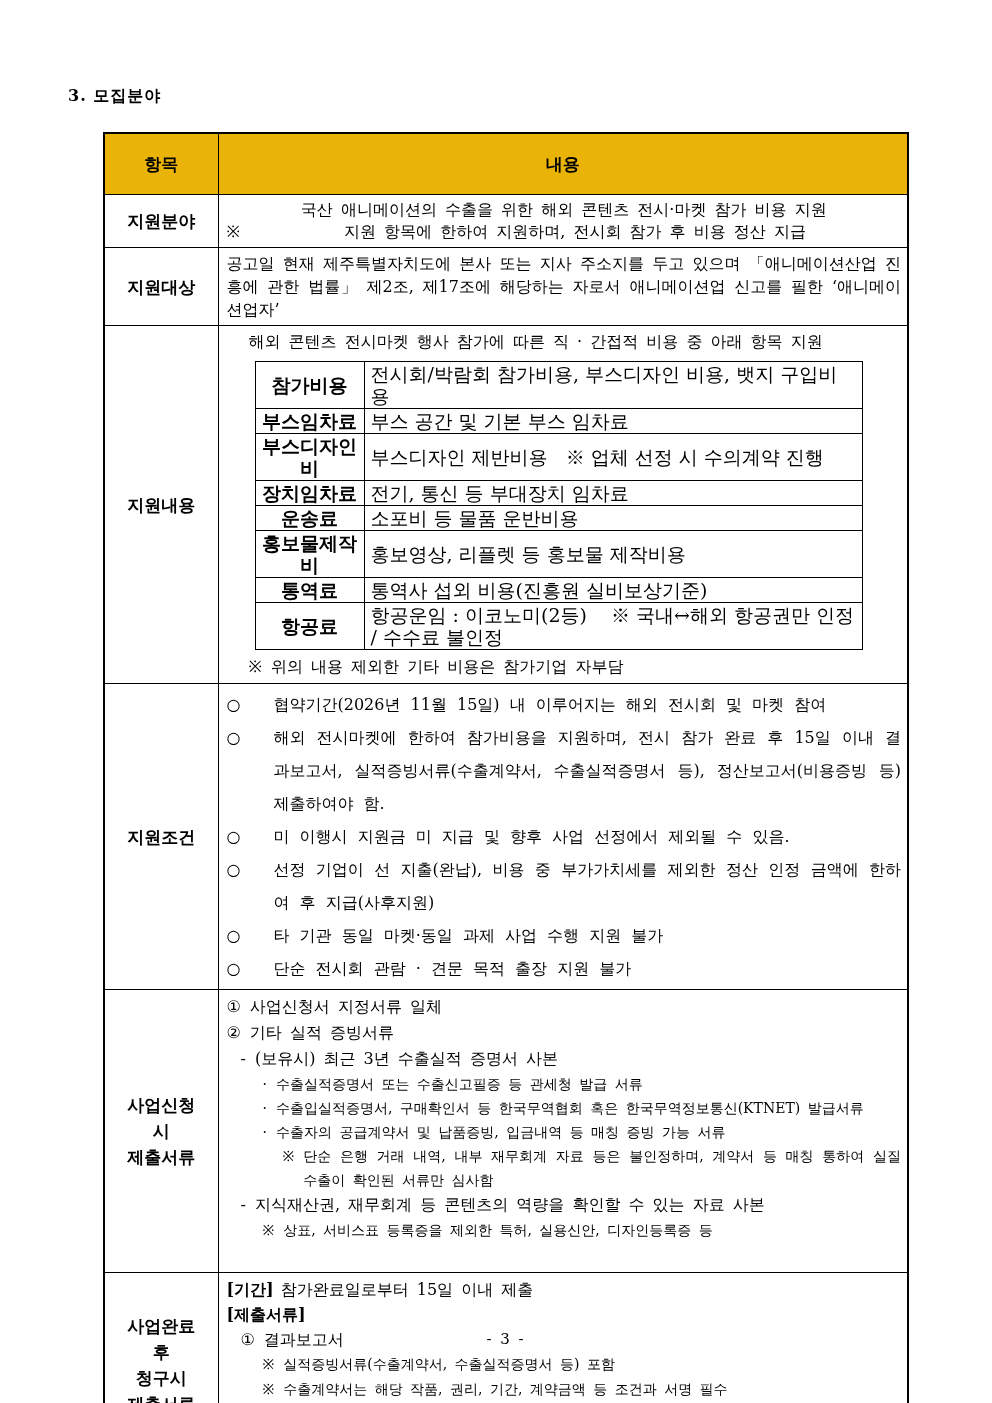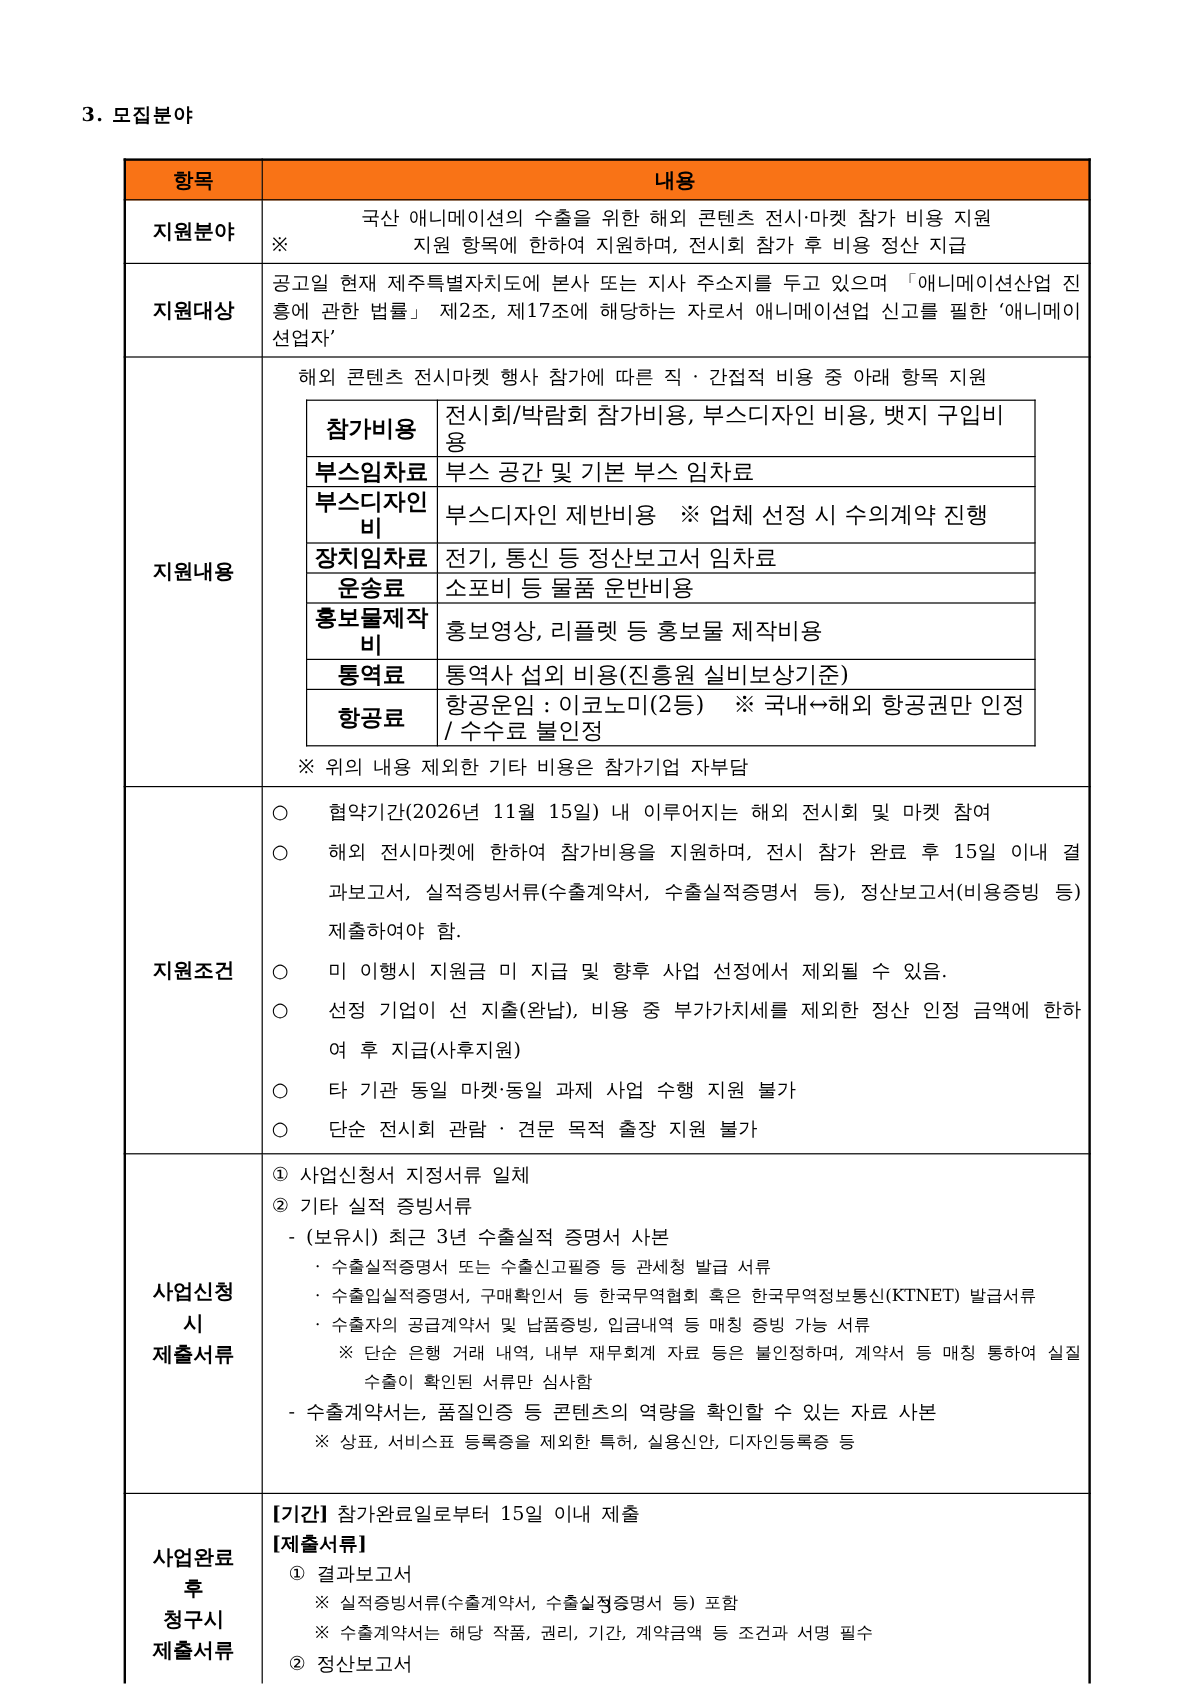--- a/index.html
+++ b/index.html
@@ -13,22 +13,22 @@
     position:absolute; left:68px; top:86px;
     font-size:16px; font-weight:bold; letter-spacing:1px; margin:0;
   }
   table.main {
     position:absolute; left:103px; top:132px; width:806px;
     border-collapse:collapse; border:2px solid #000;
     table-layout:fixed;
   }
   table.main th, table.main td { border:1px solid #000; }
   thead th {
-    background:#f97316; font-weight:bold; text-align:center;
-    font-size:17px; height:26px; padding:3px 2px;
+    background:#eab308; font-weight:bold; text-align:center;
+    font-size:17px; height:26px; padding:17px 2px;
   }
   th.rowlabel {
     width:114px; text-align:center; vertical-align:middle;
     font-weight:bold; font-size:17px; white-space:pre-line;
     line-height:26px; padding:2px;
   }
   td.content {
     vertical-align:middle; padding:4px 6px 4px 8px;
     font-size:16px; line-height:22px;
   }
@@ -124,21 +124,21 @@
                 <tr>
                   <th>부스임차료</th>
                   <td>부스 공간 및 기본 부스 임차료</td>
                 </tr>
                 <tr>
                   <th>부스디자인비</th>
                   <td>부스디자인 제반비용   ※ 업체 선정 시 수의계약 진행</td>
                 </tr>
                 <tr>
                   <th>장치임차료</th>
-                  <td>전기, 통신 등 정산보고서 임차료</td>
+                  <td>전기, 통신 등 부대장치 임차료</td>
                 </tr>
                 <tr>
                   <th>운송료</th>
                   <td>소포비 등 물품 운반비용</td>
                 </tr>
                 <tr>
                   <th>홍보물제작비</th>
                   <td>홍보영상, 리플렛 등 홍보물 제작비용</td>
                 </tr>
                 <tr>
@@ -214,21 +214,21 @@
             <div class="line small ind-2">
               <span class="marker">·</span>
               <span class="text">수출자의 공급계약서 및 납품증빙, 입금내역 등 매칭 증빙 가능 서류</span>
             </div>
             <div class="line justify small ind-3">
               <span class="marker">※</span>
               <span class="text">단순 은행 거래 내역, 내부 재무회계 자료 등은 불인정하며, 계약서 등 매칭 통하여 실질 수출이 확인된 서류만 심사함</span>
             </div>
             <div class="line ind-1">
               <span class="marker">-</span>
-              <span class="text">수출계약서는, 품질인증 등 콘텐츠의 역량을 확인할 수 있는 자료 사본</span>
+              <span class="text">지식재산권, 재무회계 등 콘텐츠의 역량을 확인할 수 있는 자료 사본</span>
             </div>
             <div class="line small ind-2">
               <span class="marker">※</span>
               <span class="text">상표, 서비스표 등록증을 제외한 특허, 실용신안, 디자인등록증 등</span>
             </div>
           </td>
         </tr>
         <tr class="row-5">
           <th class="rowlabel">사업완료
 후

